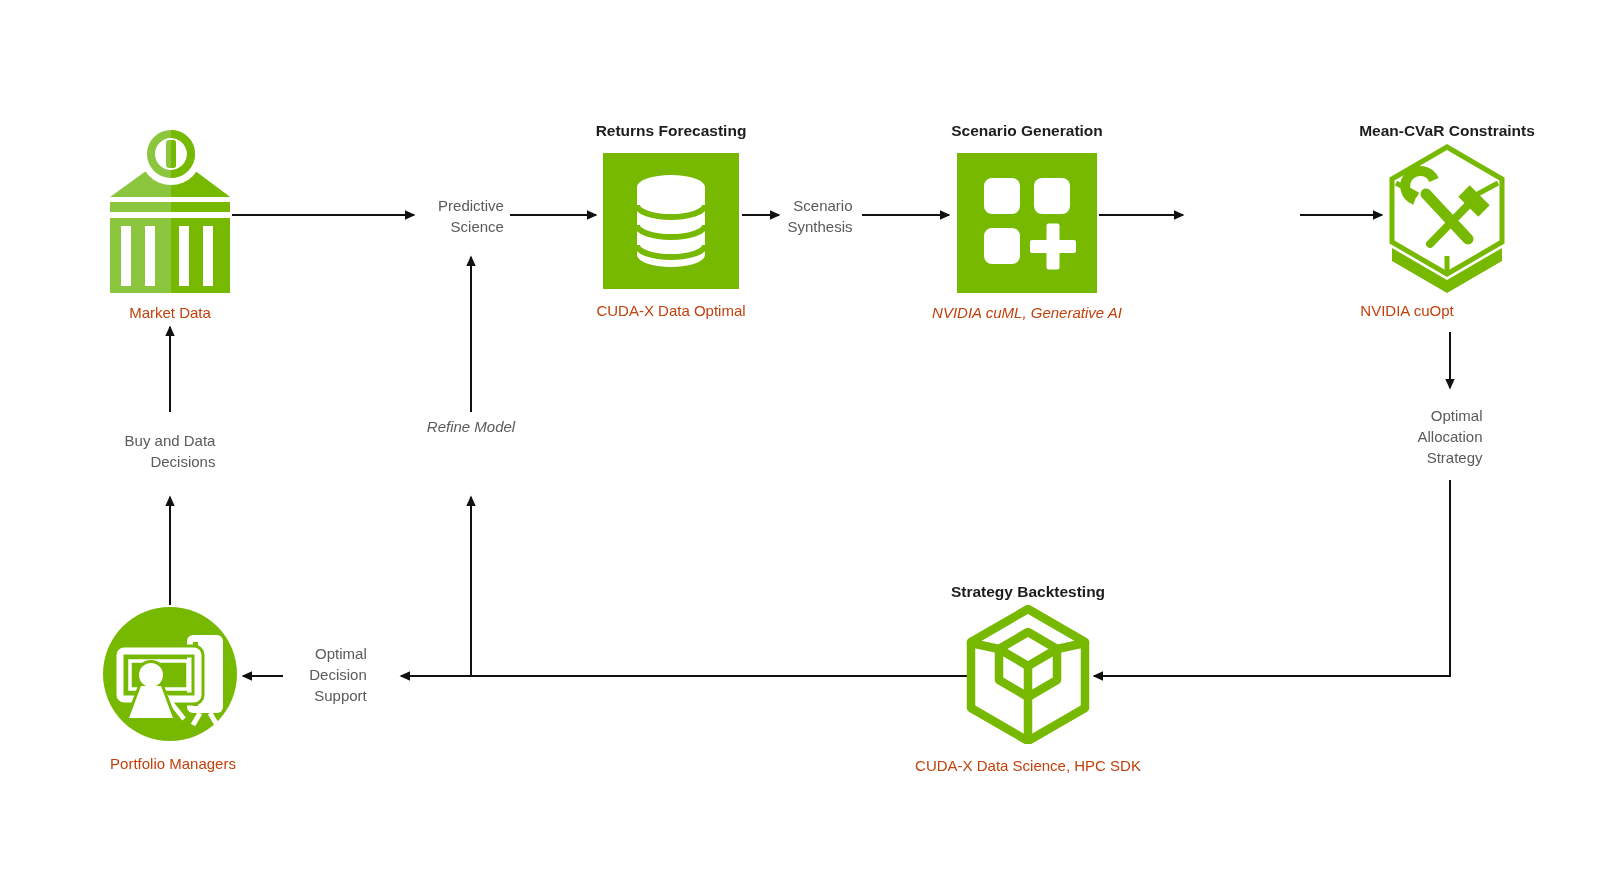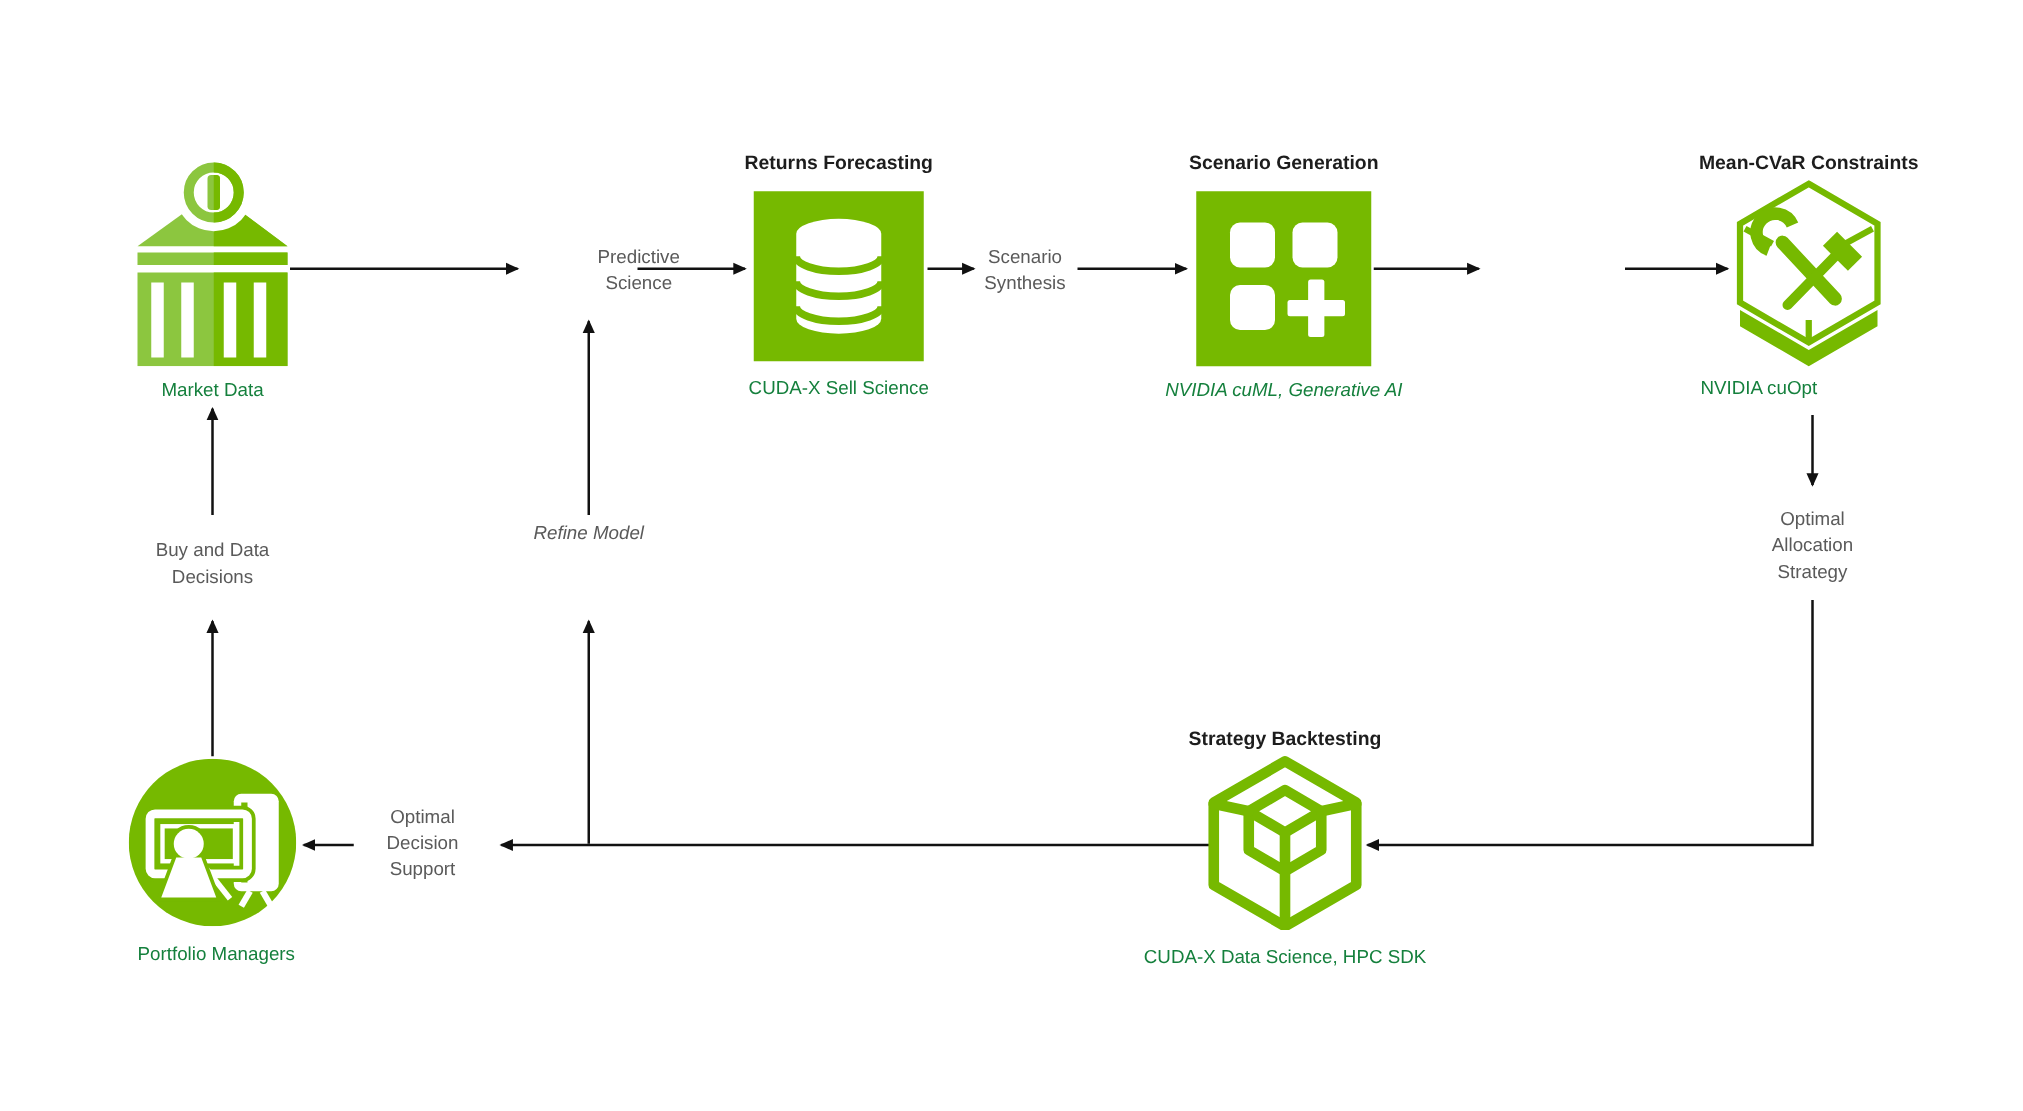--- a/index.html
+++ b/index.html
@@ -1,21 +1,21 @@
 <!DOCTYPE html>
 <html><head>
 <meta charset="utf-8">
 <style>
   html,body{margin:0;padding:0;background:#ffffff;}
   .canvas{position:relative;width:1618px;height:889px;background:#ffffff;overflow:hidden;
           font-family:"Liberation Sans", sans-serif;}
   .abs{position:absolute;}
-  .ctr{transform:translateX(-50%);text-align:center;white-space:nowrap;}
+  .ctr{transform:translateX(-50%);text-align:right;white-space:nowrap;}
   .title{font-size:15.5px;font-weight:700;color:#1d1d1d;line-height:20px;}
-  .caption{font-size:15px;color:#15803d;line-height:20px;}
+  .caption{font-size:15px;color:#c2410c;line-height:20px;}
   .flabel{font-size:15px;color:#5a5a5a;line-height:21px;}
   .gbox{position:absolute;background:#76B900;display:flex;align-items:center;justify-content:center;}
   svg{display:block;}
 </style>
 </head>
 <body>
 
 <div class="canvas">
 
   <svg class="abs" style="left:0;top:0" width="1618" height="889" viewBox="0 0 1618 889">
@@ -78,21 +78,21 @@
 
   <div class="abs ctr title" style="left:671px;top:121px;">Returns Forecasting</div>
   <div class="gbox" style="left:603px;top:153px;width:136px;height:136px;">
     <svg width="136" height="136" viewBox="0 0 136 136">
       <path d="M34 34 A34 12 0 0 1 102 34 L102 102 A34 12 0 0 1 34 102 Z" fill="#ffffff"></path>
       <path d="M34 52 A34 12 0 0 0 102 52" stroke="#76B900" stroke-width="6" fill="none"></path>
       <path d="M34 72 A34 12 0 0 0 102 72" stroke="#76B900" stroke-width="6" fill="none"></path>
       <path d="M34 92 A34 12 0 0 0 102 92" stroke="#76B900" stroke-width="6" fill="none"></path>
     </svg>
   </div>
-  <div class="abs ctr caption" style="left:671px;top:301px;">CUDA-X Sell Science</div>
+  <div class="abs ctr caption" style="left:671px;top:301px;">CUDA-X Data Optimal</div>
 
   <div class="abs ctr title" style="left:1027px;top:121px;">Scenario Generation</div>
   <div class="gbox" style="left:957px;top:153px;width:140px;height:140px;">
     <svg width="140" height="140" viewBox="0 0 140 140">
       <g fill="#ffffff">
         <rect x="27" y="25" width="36" height="36" rx="8"></rect>
         <rect x="77" y="25" width="36" height="36" rx="8"></rect>
         <rect x="27" y="75" width="36" height="36" rx="8"></rect>
         <rect x="73" y="87" width="46" height="13" rx="2"></rect>
         <rect x="89.5" y="70.5" width="13" height="46" rx="2"></rect>
@@ -148,21 +148,21 @@
       <rect x="27" y="54" width="58" height="28" fill="none" stroke="#ffffff" stroke-width="3.5"></rect>
       <path d="M62 88 L81 112" stroke="#ffffff" stroke-width="4.5"></path>
       <circle cx="48" cy="68" r="12" fill="#ffffff" stroke="#76B900" stroke-width="6"></circle>
       <path d="M26 111 L38 79 L58 79 L70 111 Z" fill="#ffffff" stroke="#76B900" stroke-width="6"></path>
       <path d="M26 111 L38 79 L58 79 L70 111 Z" fill="#ffffff"></path>
       <circle cx="48" cy="68" r="12" fill="#ffffff"></circle>
     </svg>
   </div>
   <div class="abs ctr caption" style="left:173px;top:754px;">Portfolio Managers</div>
 
-  <div class="abs ctr flabel" style="left:471px;top:195px;margin-left:40px;">
+  <div class="abs ctr flabel" style="left:471px;top:195px;">
     <div>Predictive</div>
     <div>Science</div>
   </div>
 
   <div class="abs ctr flabel" style="left:820px;top:195px;">
     <div>Scenario</div>
     <div>Synthesis</div>
   </div>
 
 

